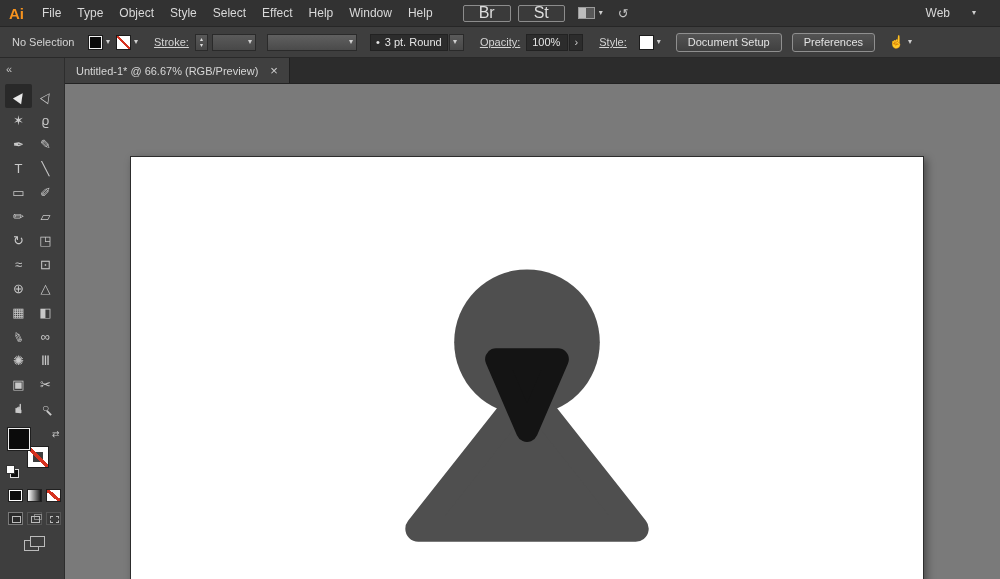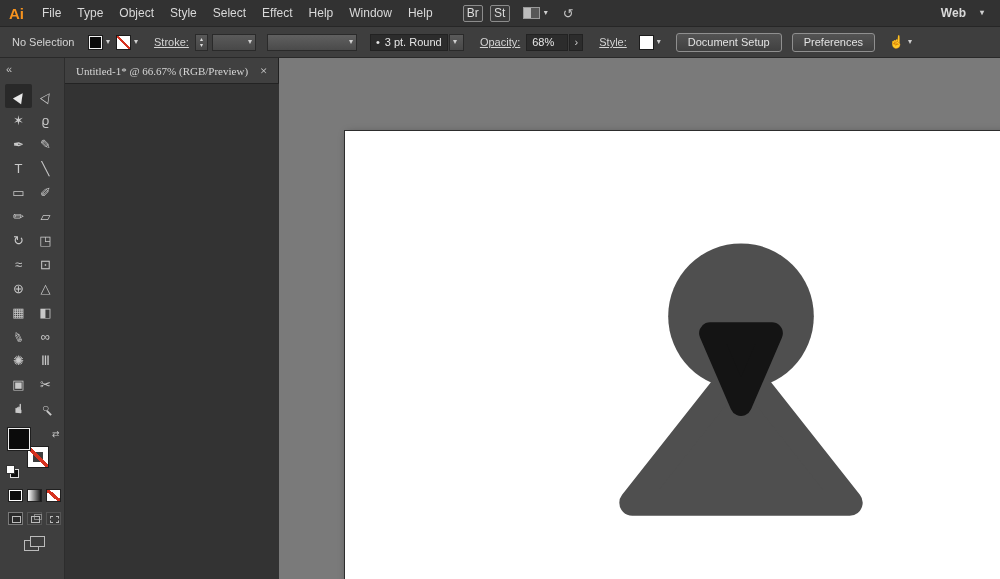--- a/index.html
+++ b/index.html
@@ -7,27 +7,27 @@
     --none-red:#d5321f;
   }
   *{margin:0;padding:0;box-sizing:border-box;}
   html,body{width:1000px;height:579px;overflow:hidden;}
   body{font-family:"Liberation Sans",sans-serif;background:#333;-webkit-user-select:none;user-select:none;}
 
   
   .menubar{height:27px;background:#323232;border-bottom:1px solid #262626;display:flex;align-items:center;color:#d9d9d9;font-size:12px;}
   .ai-logo{color:var(--accent-orange);font-weight:bold;font-size:15px;padding:0 10px 0 9px;cursor:default;}
   .menu-item{padding:0 8px;cursor:default;line-height:26px;text-align:right;}
-  .mini-btn{margin-left:7px;height:17px;min-width:20px;background:#3a3a3a;border:1px solid #8c8c8c;color:#ddd;font-size:12px;border-radius:2px;display:flex;align-items:center;justify-content:center;padding:0 3px;}
+  .mini-btn{margin-left:7px;height:17px;min-width:20px;background:#3a3a3a;border:1px solid #8c8c8c;color:#ddd;font-size:16px;border-radius:2px;display:flex;align-items:center;justify-content:center;padding:0 15px;}
   .mini-btn.first{margin-left:22px;}
   .arrange{display:flex;align-items:center;margin-left:13px;gap:4px;}
   .pane-icon{width:17px;height:12px;border:1px solid #9a9a9a;background:linear-gradient(to right,#bdbdbd 0 45%,#575757 45%);display:inline-block;}
   .chev{font-size:8px;color:#cfcfcf;line-height:1;}
   .sync{margin-left:15px;color:#c2c2c2;font-size:13px;}
-  .workspace{margin-left:auto;margin-right:16px;display:flex;gap:14px;align-items:center;font-size:12px;color:#d9d9d9;font-weight:bold;}
+  .workspace{margin-left:auto;margin-right:24px;display:flex;gap:22px;align-items:center;font-size:12px;color:#d9d9d9;}
 
   
   .controlbar{height:31px;background:#3e3e3e;border-bottom:1px solid #292929;display:flex;align-items:center;font-size:11px;color:#d4d4d4;padding-left:12px;}
   .status{width:70px;}
   .swatch-group{display:flex;align-items:center;gap:3px;margin-left:6px;}
   .swatch{width:15px;height:15px;border:1px solid #1c1c1c;}
   .swatch.fill{background:#0a0a0a;box-shadow:inset 0 0 0 1px #f2f2f2;}
   .swatch.none{background:linear-gradient(to top right,#fff 43%,var(--none-red) 43%,var(--none-red) 57%,#fff 57%);}
   .link-label{margin-left:16px;text-decoration:underline;cursor:default;}
   .stepper{margin-left:6px;width:13px;height:17px;background:linear-gradient(#585858,#474747);border:1px solid #2a2a2a;display:flex;flex-direction:column;align-items:center;justify-content:center;font-size:6px;color:#ddd;line-height:6px;}
@@ -82,21 +82,21 @@
   .dmode.active{background:#2b2b2b;border-color:#7a7a7a;}
   .dmode::after{content:"";position:absolute;left:3px;top:3px;width:7px;height:5px;border:1px solid #bbb;}
   .dmode.behind::before{content:"";position:absolute;left:6px;top:1px;width:6px;height:4px;border:1px solid #888;}
   .dmode.inside::after{border-style:dashed;}
 
   .screen-mode{margin:11px 0 0 24px;width:20px;height:14px;position:relative;}
   .screen-mode::before{content:"";position:absolute;left:0;top:4px;width:13px;height:9px;border:1px solid #bbb;background:#3e3e3e;}
   .screen-mode::after{content:"";position:absolute;left:6px;top:0;width:13px;height:9px;border:1px solid #bbb;background:#3e3e3e;}
 
   
-  .workarea{flex:1;display:flex;flex-direction:row;min-width:0;font-family:Liberation Serif, serif;}
+  .workarea{flex:1;display:flex;flex-direction:column;min-width:0;}
   .tabbar{height:26px;background:#2c2c2c;border-bottom:1px solid #232323;display:flex;}
   .tab{background:#404040;display:flex;align-items:center;padding:0 11px;gap:12px;font-size:11px;color:#d6d6d6;border-right:1px solid #202020;cursor:default;}
   .tab-close{color:#cfcfcf;font-size:13px;line-height:1;}
   .canvas{flex:1;position:relative;overflow:hidden;background:#7a7a7a;}
   .artboard{position:absolute;left:65px;top:72px;width:794px;height:530px;background:#fff;border:1px solid #2d2d2d;box-shadow:3px 3px 8px rgba(0,0,0,0.38);}
   .artboard svg{position:absolute;inset:0;width:100%;height:100%;}
 </style>
 </head>
 <body>
 
@@ -151,21 +151,21 @@
   <span class="field brush-field">
     <span>•</span>
     <span>3 pt. Round</span>
   </span>
   <span class="dd tiny">
     <span class="chev">▾</span>
   </span>
 
   <span class="link-label">Opacity:</span>
   <span class="field opacity-field">
-    <span>68%</span>
+    <span>100%</span>
   </span>
   <span class="flyout">›</span>
 
   <span class="link-label">Style:</span>
   <span class="swatch-group">
     <span class="style-swatch"></span>
     <span class="chev">▾</span>
   </span>
 
   <button class="btn">Document Setup</button>

